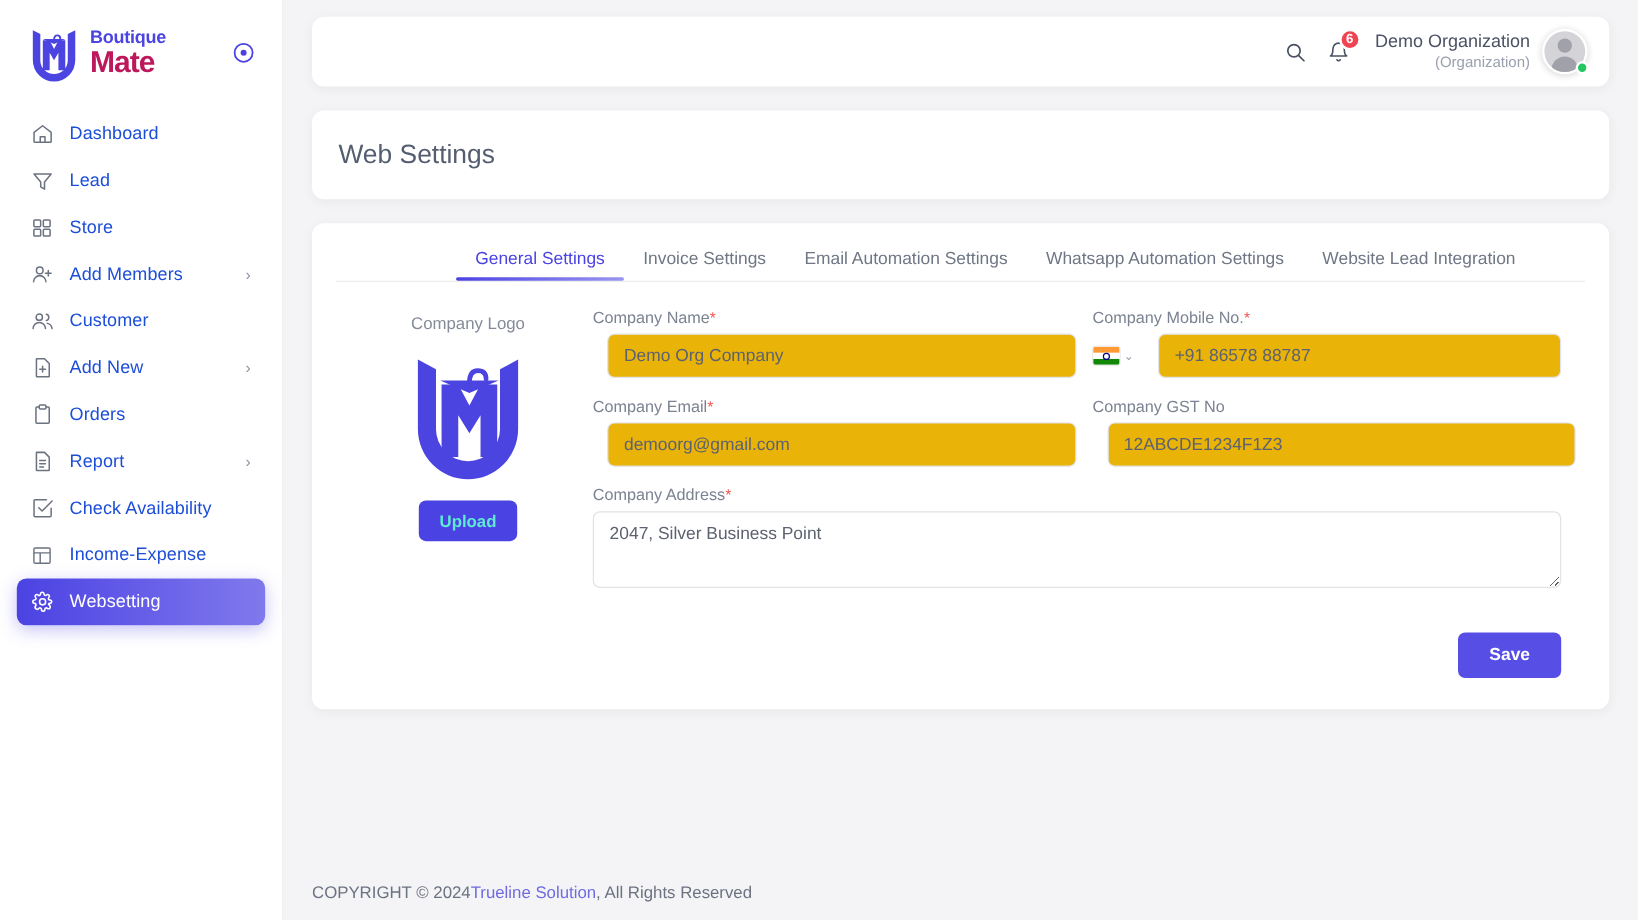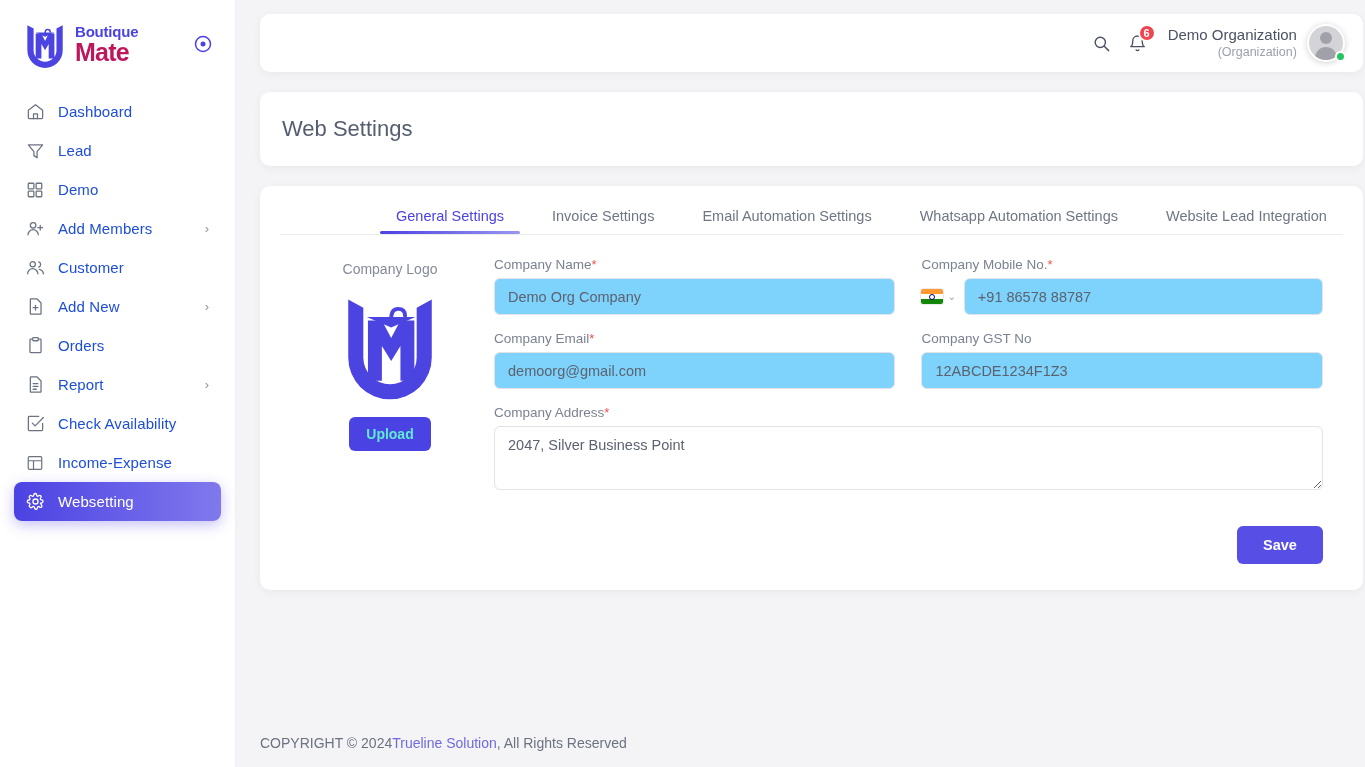--- a/index.html
+++ b/index.html
@@ -129,21 +129,21 @@
   
   .title-card {
     margin-top: 20px; height: 74px;
     display: flex; align-items: center; padding: 0 22px;
   }
   .page-title { font-size: 22px; color: #555d70; font-weight: normal; }
 
   
   .content-card { margin-top: 20px; padding: 0 20px 26px 20px; }
   .tabs {
-    display: flex; align-items: flex-end; gap: 16px;
+    display: flex; align-items: flex-end; gap: 0;
     padding: 22px 0 0 0; margin-left: 100px;
   }
   .tab {
     font-size: 14.5px; color: #6f7684; cursor: pointer;
     padding: 0 16px 10px 16px; position: relative;
     white-space: nowrap;
   }
   .tab.active { color: #4b42e3; }
   .tab.active::after {
     content: ""; position: absolute; left: 0; right: 0; bottom: 0;
@@ -172,22 +172,23 @@
   .field { flex: 1 1 0; margin-bottom: 16px; min-width: 0; }
   .field.full { flex: 1 1 100%; }
   .f-label {
     display: block; font-size: 13.5px; color: #7b8291; margin-bottom: 6px;
   }
   .req { color: #f0524a; font-size: 13px; }
   .f-input {
     width: 100%; height: 37px;
     border: 1px solid #e2e2e8; border-radius: 6px;
     padding: 0 13px; font-size: 14.5px; color: #5c6270;
-    background: #7dd3fc; outline: none;
+    background: #eab308; outline: none;
     font-family: "Liberation Sans", sans-serif;
+    margin-left: 12px;
   }
   .f-input::placeholder { color: #9ca3af; }
   .phone-wrap { display: flex; align-items: center; gap: 8px; }
   .flag-select {
     display: flex; align-items: center; gap: 4px;
     cursor: pointer; flex: 0 0 auto;
   }
   .flag {
     width: 22px; height: 15px; border-radius: 2px; overflow: hidden;
     display: flex; flex-direction: column; box-shadow: 0 0 0 1px rgba(0,0,0,0.08);
@@ -276,21 +277,21 @@
 
       <div class="nav-item">
         <span class="ico">
           <svg viewBox="0 0 24 24" width="18" height="18" fill="none" stroke="currentColor" stroke-width="1.7">
             <rect x="3" y="3" width="7.5" height="7.5" rx="1"></rect>
               <rect x="13.5" y="3" width="7.5" height="7.5" rx="1"></rect>
             <rect x="3" y="13.5" width="7.5" height="7.5" rx="1"></rect>
               <rect x="13.5" y="13.5" width="7.5" height="7.5" rx="1"></rect>
           </svg>
         </span>
-        <span class="lbl">Demo</span>
+        <span class="lbl">Store</span>
       </div>
 
       <div class="nav-item">
         <span class="ico">
           <svg viewBox="0 0 24 24" width="19" height="19" fill="none" stroke="currentColor" stroke-width="1.6" stroke-linecap="round" stroke-linejoin="round">
             <circle cx="9" cy="8" r="3.5"></circle>
               <path d="M2.5 20 a6.5 6.5 0 0 1 13 0"></path>
             <path d="M18 8 v6 M15 11 h6"></path>
           </svg>
         </span>

